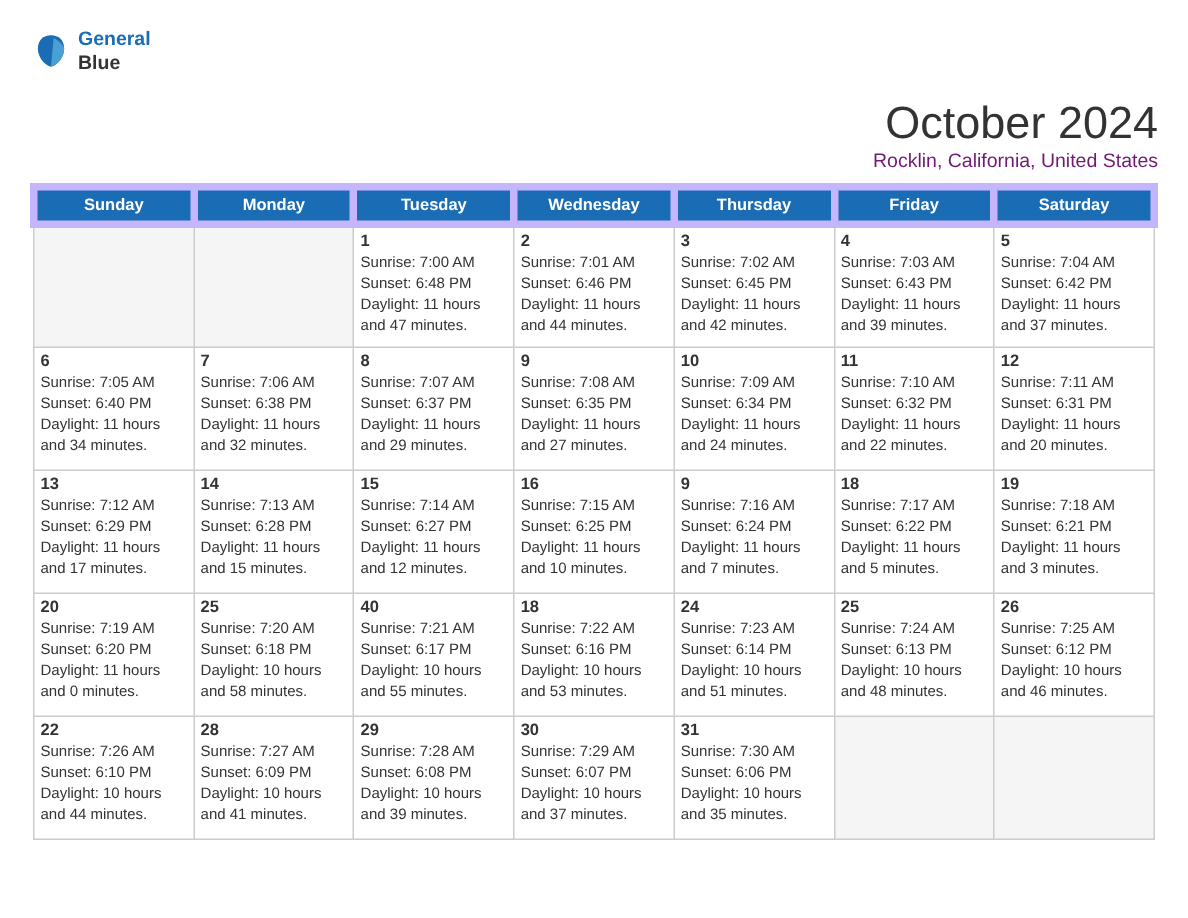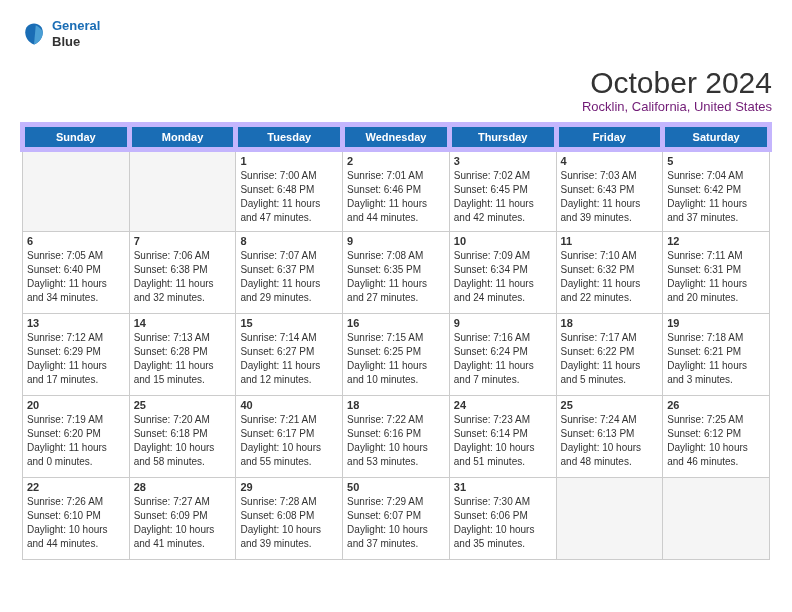--- a/index.html
+++ b/index.html
@@ -254,21 +254,21 @@
           </td>
           <td>
             <span class="day-number">28</span>
             <div class="day-info">Sunrise: 7:27 AM<br>Sunset: 6:09 PM<br>Daylight: 10 hours and 41 minutes.</div>
           </td>
           <td>
             <span class="day-number">29</span>
             <div class="day-info">Sunrise: 7:28 AM<br>Sunset: 6:08 PM<br>Daylight: 10 hours and 39 minutes.</div>
           </td>
           <td>
-            <span class="day-number">50</span>
+            <span class="day-number">30</span>
             <div class="day-info">Sunrise: 7:29 AM<br>Sunset: 6:07 PM<br>Daylight: 10 hours and 37 minutes.</div>
           </td>
           <td>
             <span class="day-number">31</span>
             <div class="day-info">Sunrise: 7:30 AM<br>Sunset: 6:06 PM<br>Daylight: 10 hours and 35 minutes.</div>
           </td>
           <td class="empty"></td>
           <td class="empty"></td>
         </tr>
       </tbody>

